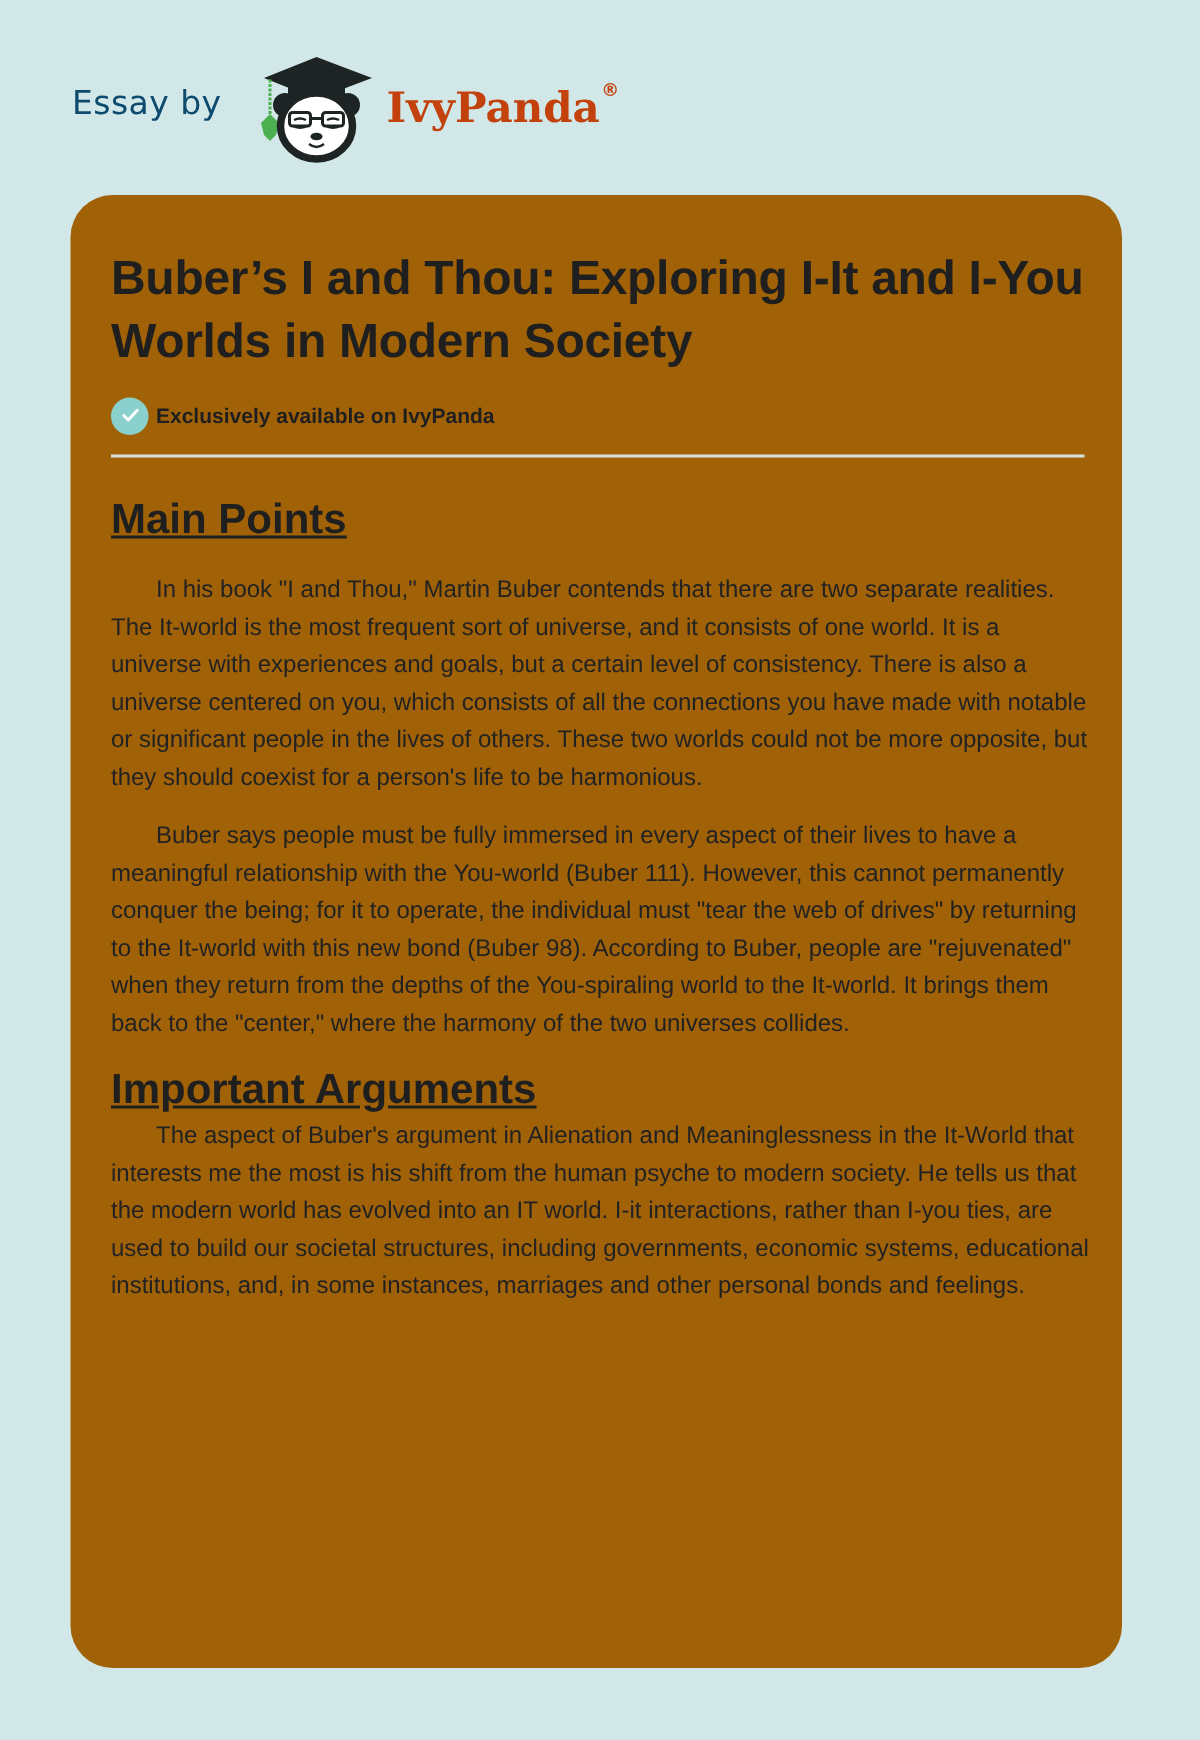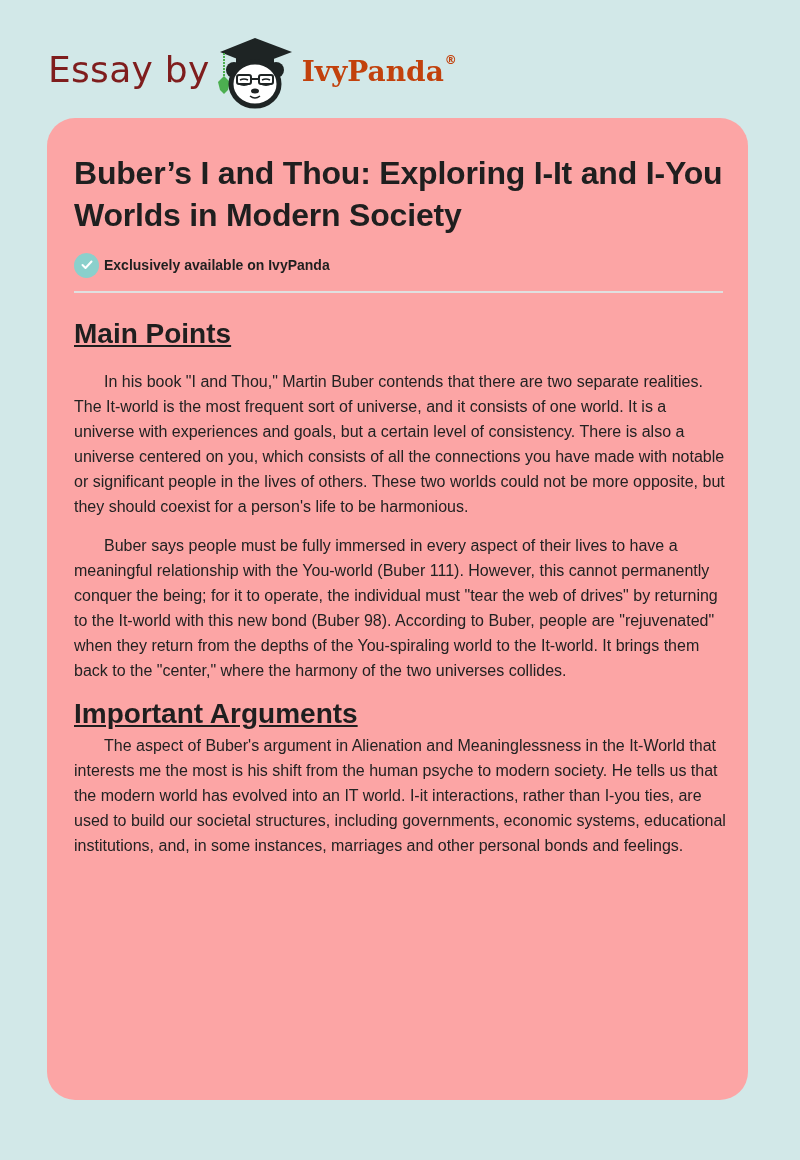--- a/index.html
+++ b/index.html
@@ -17,23 +17,24 @@
     .brand {
       position: absolute;
       left: 48px;
       top: 32px;
       height: 80px;
       display: flex;
       align-items: center;
     }
     .brand-prefix {
       font-family: "DejaVu Sans", sans-serif;
-      font-size: 36px;
-      color: #7f1d1d;
+      font-size: 22px;
+      color: #0c4a6e;
       letter-spacing: 0.3px;
+      margin-right: 18px;
       margin-top: -6px;
     }
     .brand-logo {
       width: 90px;
       height: 80px;
       display: inline-block;
       margin-right: 2px;
     }
     .brand-name {
       font-family: "DejaVu Serif", serif;
@@ -48,24 +49,24 @@
       vertical-align: super;
       font-weight: bold;
       margin-left: 1px;
       position: relative;
       top: -6px;
     }
 
     .card {
       position: absolute;
       left: 47px;
-      top: 118px;
+      top: 130px;
       width: 701px;
       height: 982px;
-      background: #fca5a5;
+      background: #a16207;
       border-radius: 28px;
       overflow: hidden;
       padding: 34px 26px 0 27px;
     }
     .title {
       font-family: "Liberation Sans", sans-serif;
       font-weight: bold;
       font-size: 32px;
       line-height: 42px;
       color: #1f1f1f;

